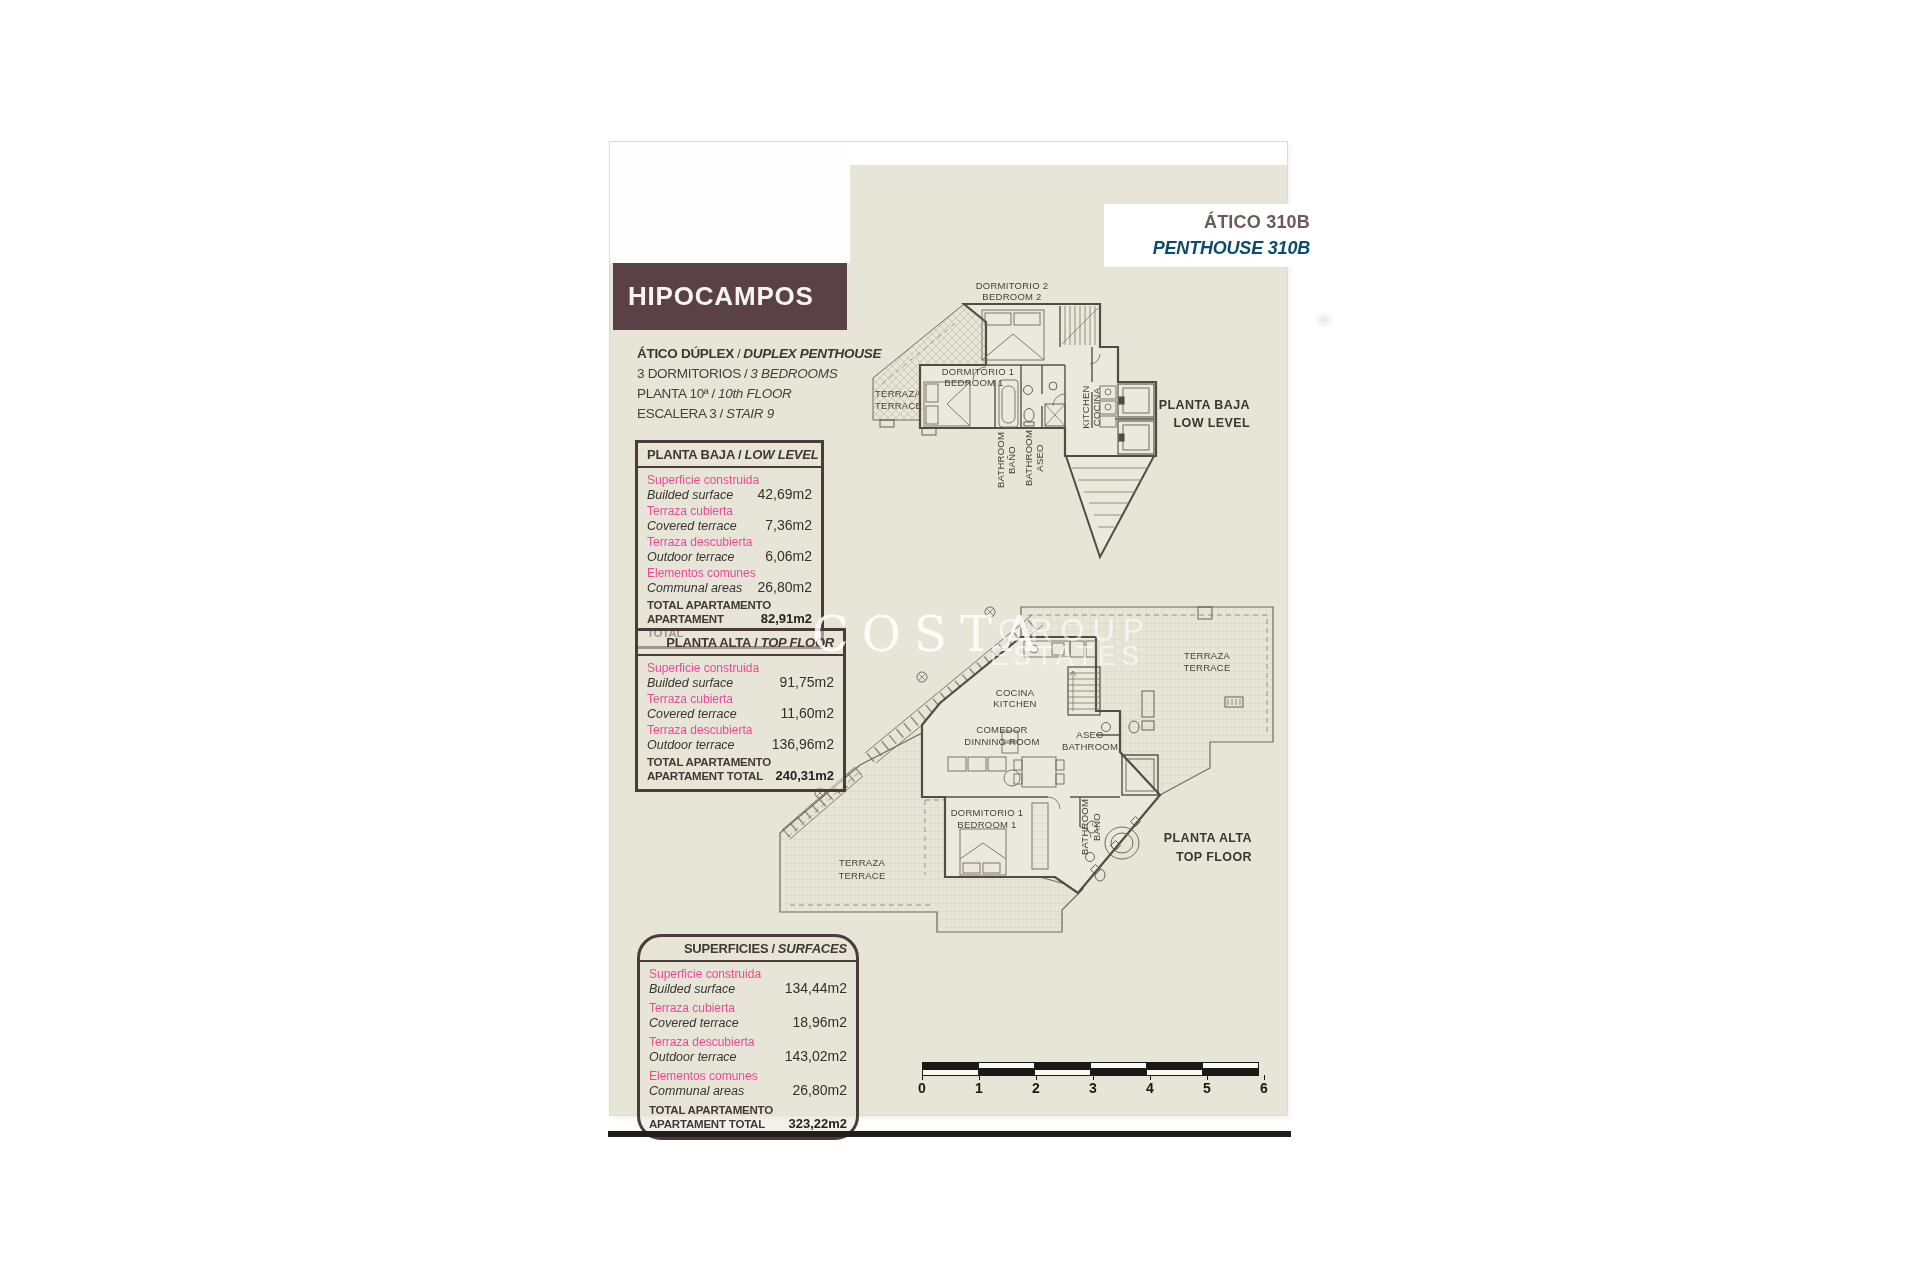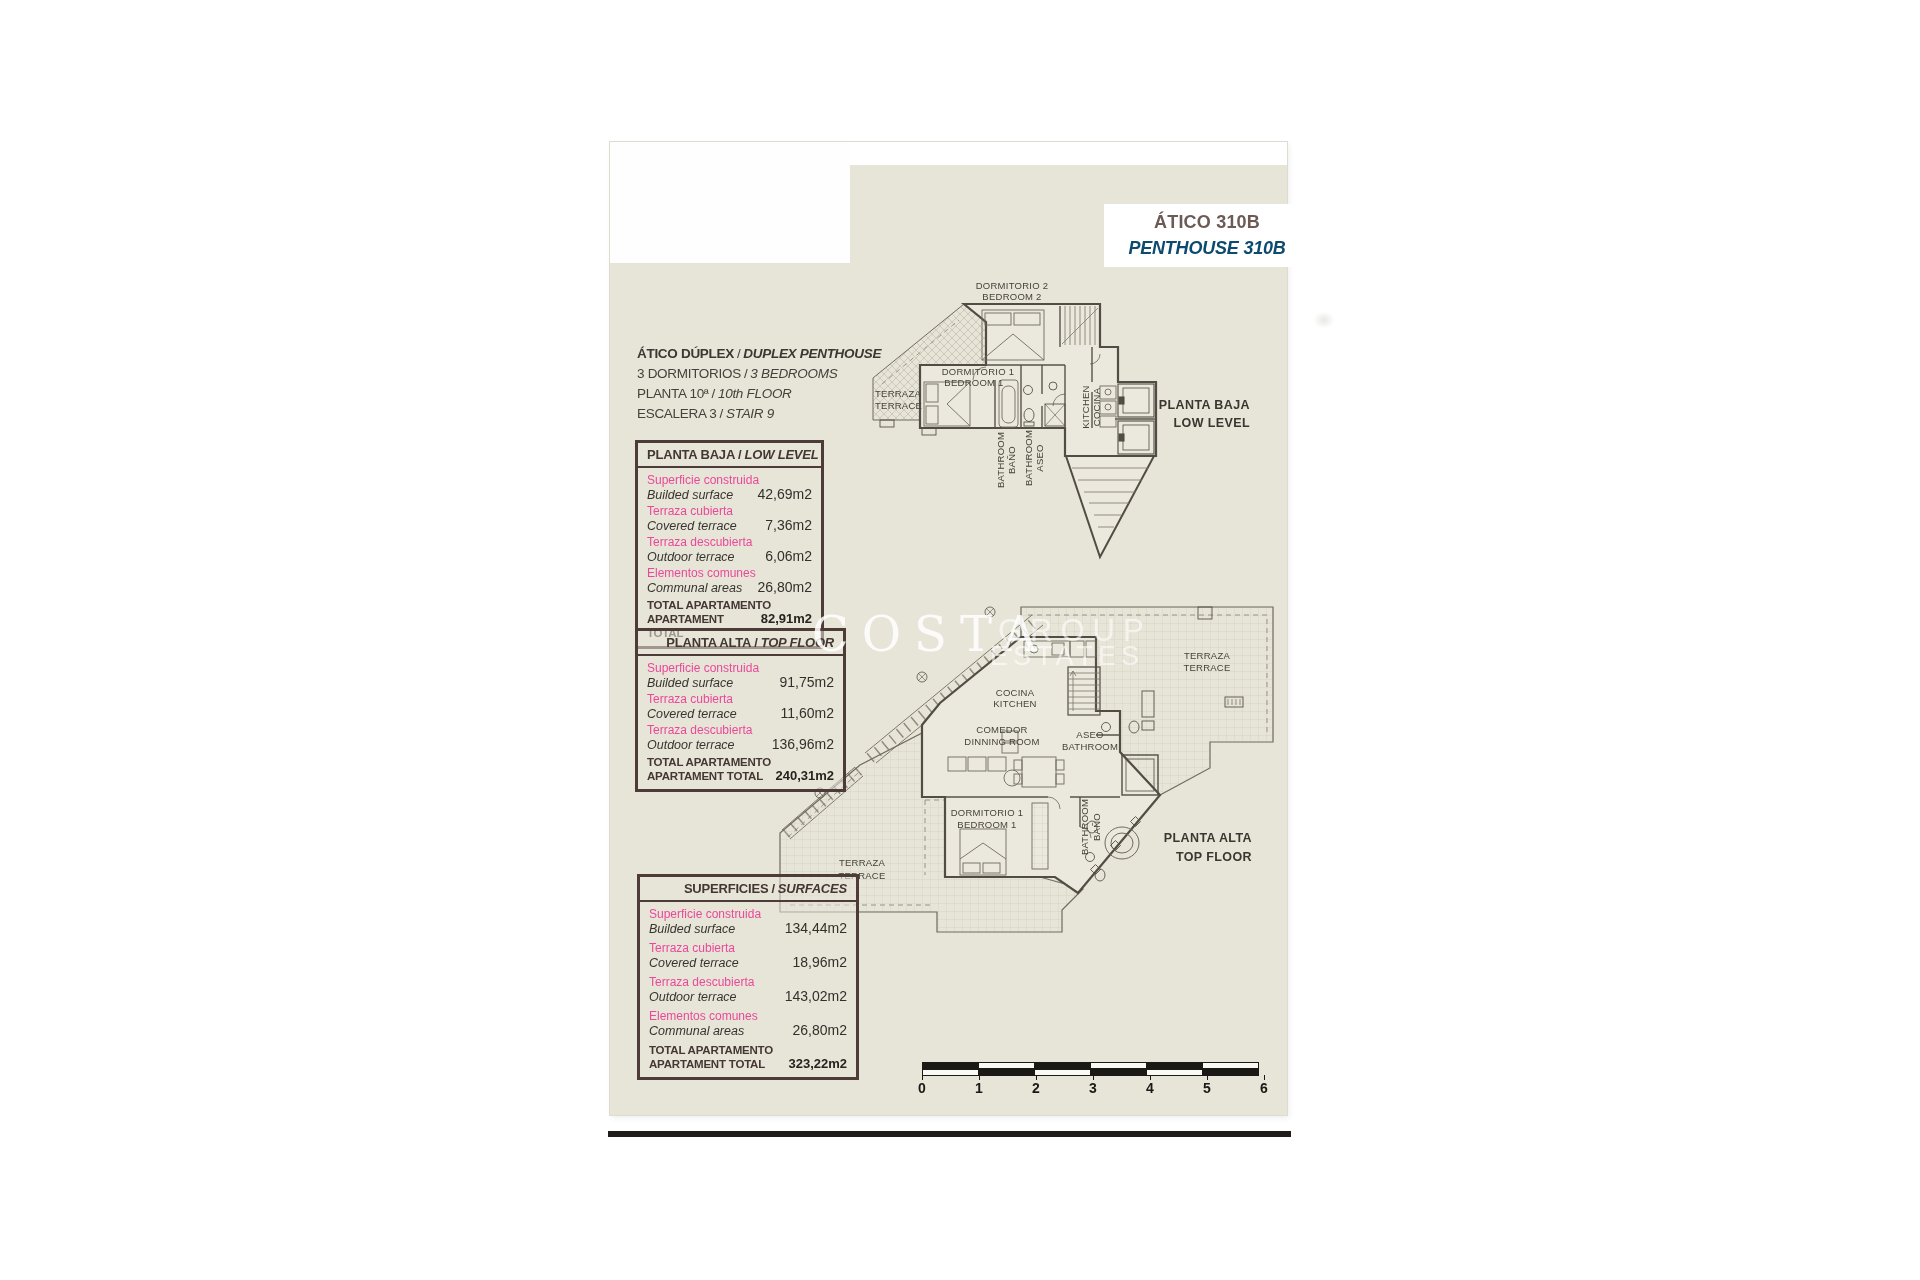--- a/index.html
+++ b/index.html
@@ -15,21 +15,21 @@
   #logo-mark{left:704px;top:170px;width:20px;height:16px;border-radius:50%;
              background:radial-gradient(#e9e8e5,#fdfdfc 70%);z-index:3;}
 
   
   #banner{left:613px;top:263px;width:234px;height:67px;background:#5a4146;z-index:3;
           color:#f7f4ef;font-size:26px;font-weight:bold;letter-spacing:0.8px;
           line-height:67px;padding-left:15px;box-sizing:border-box;}
 
   
   #unit-title{left:1104px;top:204px;width:216px;height:63px;background:#ffffff;z-index:3;
-              text-align:center;padding:6px 10px 0 0;box-sizing:border-box;}
+              text-align:right;padding:6px 10px 0 0;box-sizing:border-box;}
   #unit-title .t-es{display:block;font-size:18px;font-weight:bold;color:#6d5a55;line-height:25px;letter-spacing:0.2px;}
   #unit-title .t-en{display:block;font-size:18px;font-weight:bold;font-style:italic;color:#0c4a6e;line-height:26px;}
 
   
   #info{left:637px;top:344px;width:260px;z-index:3;color:#45413b;font-size:13.5px;
         letter-spacing:-0.3px;line-height:20px;}
   #info .il .en{font-style:italic;}
   #info .il0 .es,#info .il0 .en{font-weight:bold;color:#3b3732;}
   #info .sep{margin:0 3px;}
 
@@ -83,20 +83,23 @@
 <body>
 
 <div id="stage">
 
   <div id="card" class="abs"></div>
   <div id="top-white-band" class="abs"></div>
   <div id="logo-zone" class="abs">
     <div id="logo-mark" class="abs"></div>
   </div>
 
+  <div id="banner" class="abs">
+    <span>HIPOCAMPOS</span>
+  </div>
 
   <div id="unit-title" class="abs">
     <span class="t-es">ÁTICO 310B</span>
     <span class="t-en">PENTHOUSE 310B</span>
   </div>
 
   <div id="info" class="abs">
     <div class="il il0">
       <span class="es">ÁTICO DÚPLEX</span><span class="sep">/</span><span class="en">DUPLEX PENTHOUSE</span>
     </div>
@@ -179,21 +182,21 @@
       <div class="pt-total">
         <div class="t-es">TOTAL APARTAMENTO</div>
         <div class="r2">
             <span class="t-en">APARTAMENT TOTAL</span>
             <span class="t-val">240,31m2</span>
           </div>
       </div>
     </div>
   </div>
 
-  <div class="ptable roomy" style="left:637px;top:874px;width:222px;">
+  <div class="ptable roomy" style="left:637px;top:934px;width:222px;border-radius:24px;">
     <div class="pt-head"><span class="h-es">SUPERFICIES</span><span class="h-sep">/</span><span class="h-en">SURFACES</span></div>
     <div class="pt-body">
       <div class="pt-row">
         <div class="r-es">Superficie construida</div>
         <div class="r2">
             <span class="r-en">Builded surface</span>
             <span class="r-val">134,44m2</span>
           </div>
       </div>
       <div class="pt-row">

